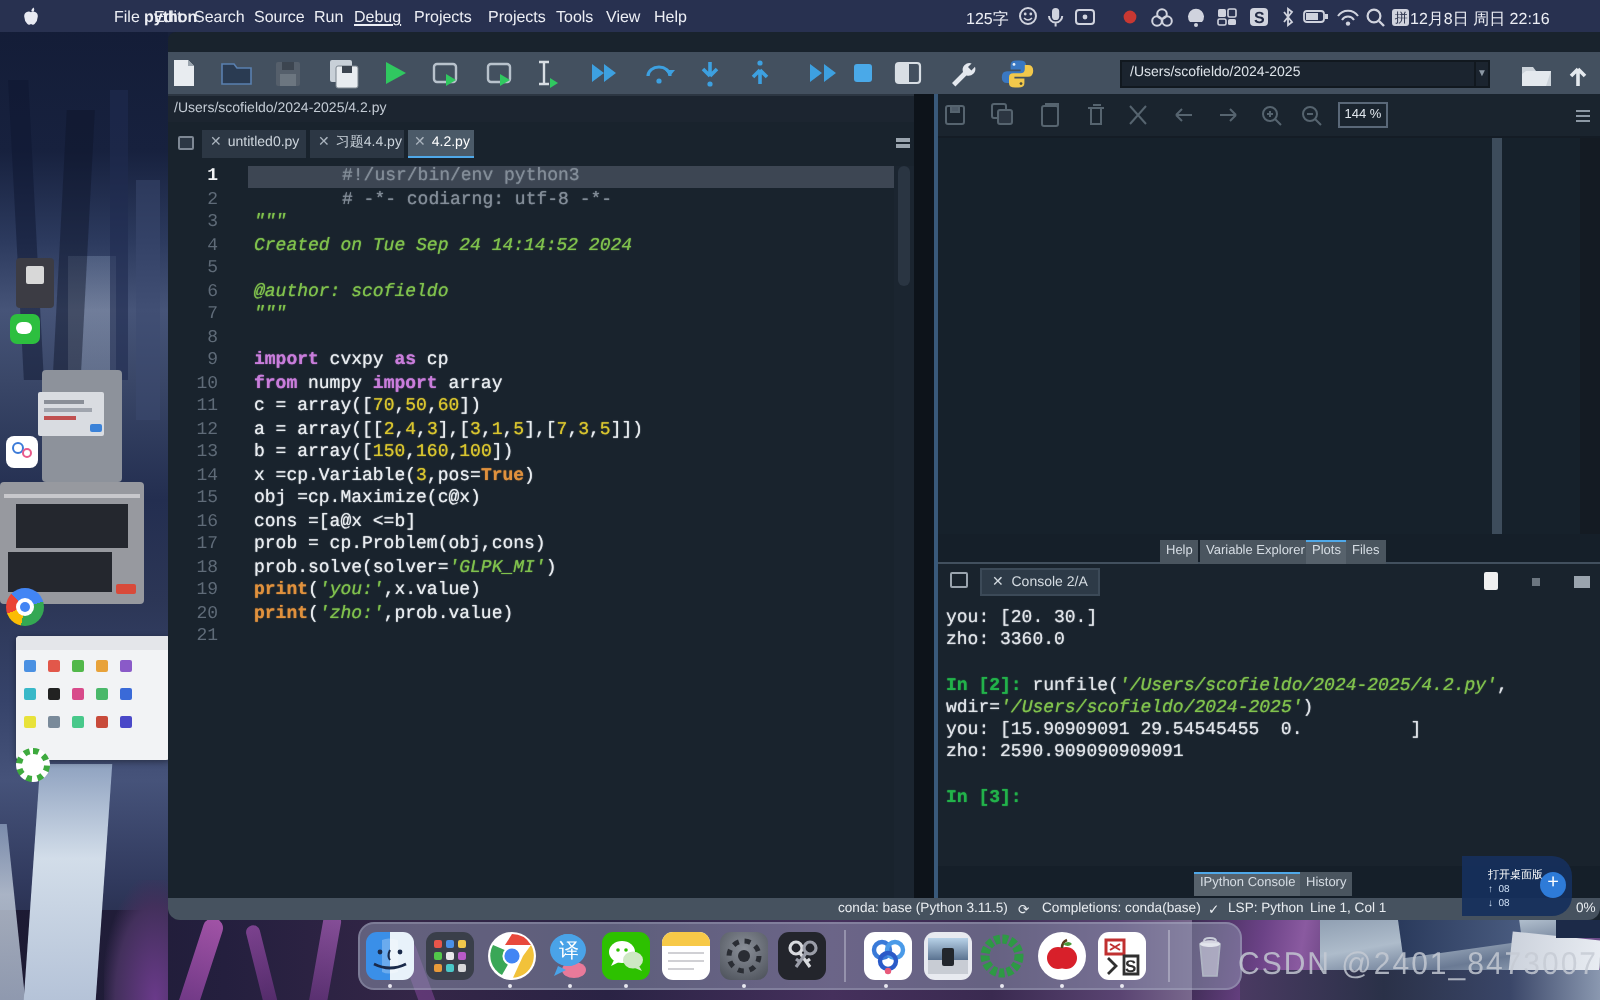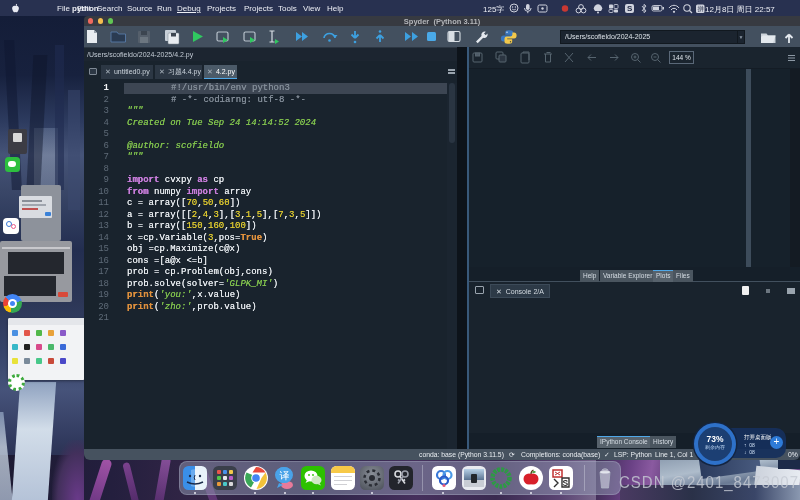--- a/index.html
+++ b/index.html
@@ -192,30 +192,24 @@
       <rect x="143" y="2.5" width="10" height="5.5" rx="1.5" fill="none" stroke="#e8eaf2" stroke-width="0.9"></rect>
         <rect x="144" y="3.5" width="6" height="3.5" fill="#e8eaf2"></rect>
         <rect x="153.5" y="4" width="1.5" height="2.5" fill="#e8eaf2"></rect>
       <path d="M160 5 a6 6 0 0 1 10 0 M162 7 a3.5 3.5 0 0 1 6 0" stroke="#e8eaf2" stroke-width="1" fill="none"></path>
         <circle cx="165" cy="8.8" r="1.1" fill="#e8eaf2"></circle>
       <circle cx="178" cy="5" r="3.2" fill="none" stroke="#e8eaf2" stroke-width="1.1"></circle>
         <path d="M180.5 7.5 l2.5 2.5" stroke="#e8eaf2" stroke-width="1.2"></path>
       <rect x="187" y="1.5" width="8.5" height="8.5" rx="1.5" fill="#e8eaf2"></rect>
         <text x="188.4" y="8.2" font-size="6.5" fill="#222a44" font-family="Liberation Sans">拼</text>
     </svg>
-    <span class="mi" style="left:705px;">12月8日 周日  22:57</span>
+    <span class="mi" style="left:705px;">12月8日 周日  22:16</span>
   </div>
 
   <div class="abs" id="win">
-    <div class="abs" id="titlebar">
-      <div class="tl" style="left:3.5px; background:#ee6a5e;"></div>
-      <div class="tl" style="left:13.5px; background:#f5bd4f;"></div>
-      <div class="tl" style="left:23.5px; background:#61c554;"></div>
-      <div id="wtitle">Spyder&nbsp; (Python 3.11)</div>
-    </div>
     <div class="abs" id="toolbar">
       <svg style="position:absolute; left:0; top:3px;" width="476" height="17" viewBox="0 0 476 17">
 
         <path d="M3 1 h7 l3 3 v10 h-10 z" fill="#e8ecf0"></path>
           <path d="M10 1 l3 3 h-3 z" fill="#9aa4ae"></path>
 
         <path d="M27 3 h6 l1.5 2 h7 v8 h-14.5 z" fill="#2a3b52" stroke="#5a80b0" stroke-width="0.8"></path>
 
         <rect x="54" y="2" width="12" height="12" rx="1" fill="#555f6b"></rect>
           <rect x="57" y="2" width="6" height="4" fill="#3c4550"></rect>
@@ -360,20 +354,29 @@
         <div class="btab sel" style="left:184px;">Plots</div>
         <div class="btab" style="left:204px;">Files</div>
       </div>
       <div class="abs" id="ctabbar">
         <div class="abs" style="left:6px; top:4px; width:9px; height:8px; border:1px solid #9aa4ae; border-radius:1px;"></div>
         <div id="ctab">✕&nbsp; Console 2/A</div>
         <div class="abs" style="left:273px; top:4px; width:7px; height:9px; background:#f0f0f0; border-radius:1px;"></div>
         <div class="abs" style="left:297px; top:7px; width:4px; height:4px; background:#6c7680;"></div>
         <div class="abs" style="left:318px; top:6px; width:8px; height:6px; background:#9aa4ae;"></div>
       </div>
+      <pre class="abs" id="cons">you: [20. 30.]
+zho: 3360.0
+
+<span class="gr">In [2]:</span> runfile(<span class="st">'/Users/scofieldo/2024-2025/4.2.py'</span>,
+wdir=<span class="st">'/Users/scofieldo/2024-2025'</span>)
+you: [15.90909091 29.54545455  0.          ]
+zho: 2590.909090909091
+
+<span class="gr">In [3]:</span></pre>
       <div class="abs" id="ctabs2">
         <div class="btab sel" style="left:128px;">IPython Console</div>
         <div class="btab" style="left:181px;">History</div>
       </div>
     </div>
 
     <div class="abs" id="statusbar">
       <span style="left:335px;">conda: base (Python 3.11.5)</span>
       <span style="left:425px;">⟳</span>
       <span style="left:437px;">Completions: conda(base)</span>
@@ -525,18 +528,14 @@
   <div class="ddot" style="left:560px;"></div>
 
   <div class="abs" id="csdn">CSDN @2401_84730070</div>
 
   <div class="abs" id="pill">
     <div style="position:absolute; left:13px; top:6px; font-size:5.5px; color:#fff;">打开桌面版</div>
     <div style="position:absolute; left:13px; top:14px; font-size:5px; color:#cfe0f5;">↑&nbsp; 08</div>
     <div style="position:absolute; left:13px; top:21px; font-size:5px; color:#cfe0f5;">↓&nbsp; 08</div>
     <div style="position:absolute; left:39px; top:8px; width:13px; height:13px; background:#2e7bd8; border-radius:50%; color:#fff; font-size:10px; line-height:12px; text-align:center;">+</div>
   </div>
-  <div class="abs" id="memwidget">
-    <div style="font-size:8.5px; font-weight:bold; margin-top:7px;">73%</div>
-    <div style="font-size:5px; color:#bcd5f2;">剩余内存</div>
-  </div>
 
 </div>
 
 </body></html>

